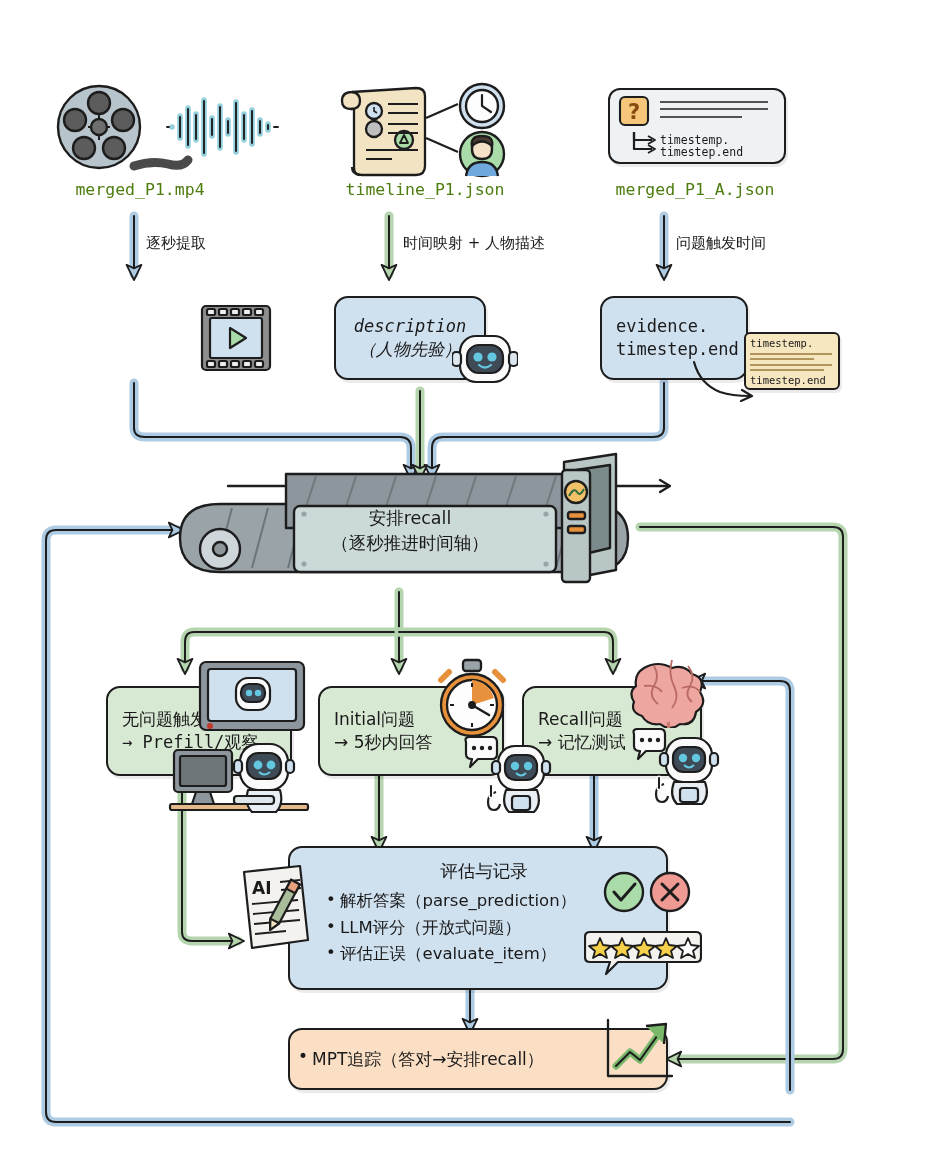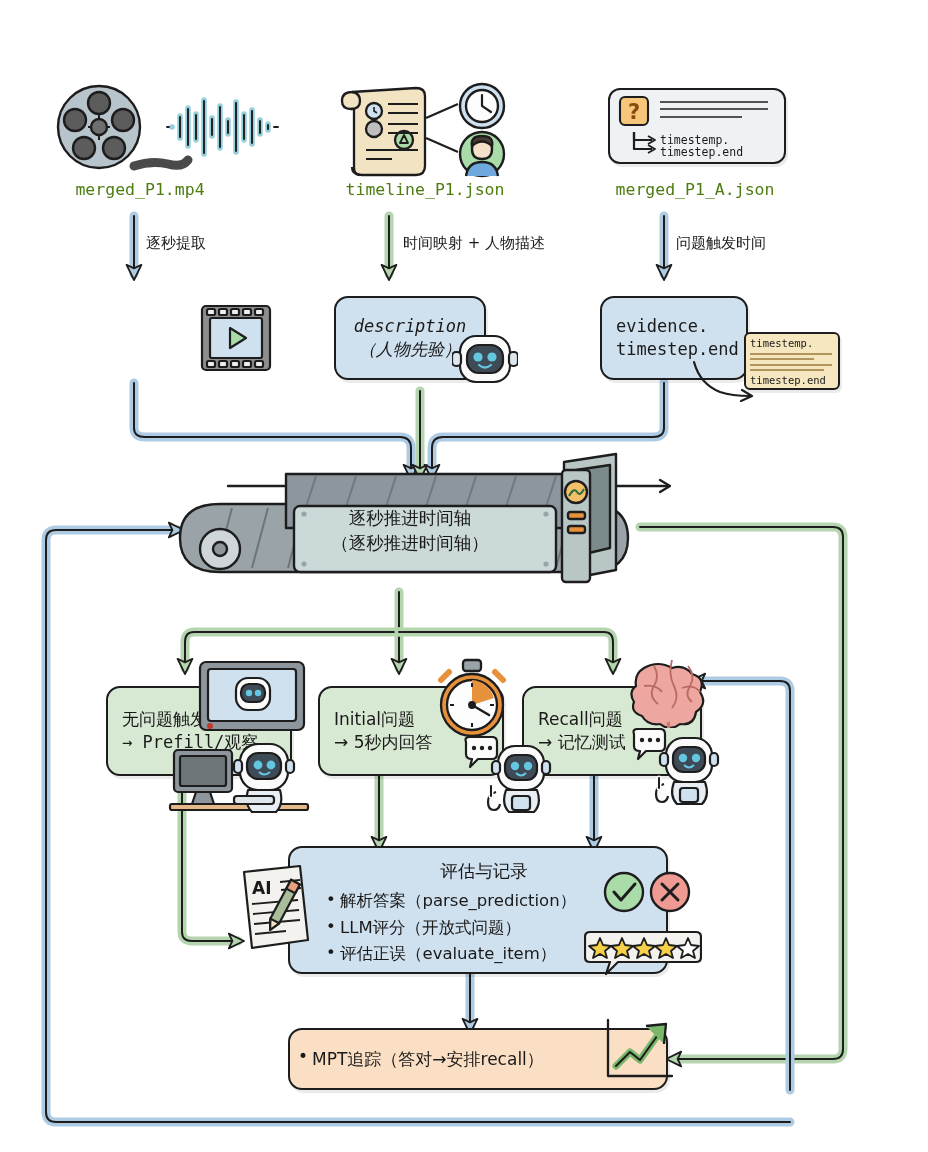--- a/index.html
+++ b/index.html
@@ -358,21 +358,21 @@
       <path d="M388,10 L440,2 L440,118 L388,128 Z" fill="#b9c6c6"></path>
       <path d="M400,18 L434,13 L434,96 L400,104 Z" fill="#7b8a8a"></path>
       <rect x="386" y="18" width="28" height="112" rx="4" fill="#b9c6c6"></rect>
       <circle cx="400" cy="40" r="11" fill="#f2c069"></circle>
       <path d="M393,44 q5,-9 8,-4 q3,5 7,-3" fill="none" stroke="#2f6b3f" stroke-width="2"></path>
       <rect x="392" y="60" width="17" height="7" rx="2.5" fill="#e8913c"></rect>
       <rect x="392" y="74" width="17" height="7" rx="2.5" fill="#e8913c"></rect>
     </g>
   </svg>
   <div class="node" style="left:300px;top:506px;width:220px;text-align:center;z-index:5;">
-    <div style="font-size:17.5px;line-height:1.45;">逐秒推进时间轴</div>
+    <div style="font-size:17.5px;line-height:1.45;">安排recall</div>
     <div style="font-size:17.5px;line-height:1.45;">（逐秒推进时间轴）</div>
   </div>
 
   <div class="box green" style="left:106px;top:686px;width:186px;height:90px;">
     <div class="bt lefttxt" style="text-align:left;">无问题触发</div>
     <div class="bt lefttxt mono" style="text-align:left;">→ Prefill/观察</div>
   </div>
   <svg class="ico" style="left:196px;top:658px;z-index:6;" width="112" height="84" viewBox="0 0 112 84">
     <g stroke="#1d1d1d" stroke-width="2.2" stroke-linejoin="round">
       <rect x="4" y="4" width="104" height="68" rx="6" fill="#8d969c"></rect>
@@ -488,21 +488,21 @@
         <rect x="44" y="15" width="8" height="13" rx="4" fill="#cfe0ef"></rect>
         <path d="M8,44 q-5,14 3,22 L36,66 q8,-8 3,-22 Z" fill="#e8eef3"></path>
         <rect x="14" y="50" width="18" height="14" rx="3" fill="#cfe0ef"></rect>
       </g>
       <path d="M34,56 q-8,2 -8,10 q0,8 6,8 q5,0 6,-6" fill="#fbfbfb"></path>
       <path d="M29,50 L29,60" stroke-width="5" stroke="#fbfbfb" stroke-linecap="round"></path>
       <path d="M29,50 L29,60" stroke-width="2" stroke-linecap="round"></path>
     </g>
   </svg>
 
-  <div class="box blue" style="left:288px;top:846px;width:380px;height:128px;justify-content:flex-start;padding-top:10px;">
+  <div class="box blue" style="left:288px;top:846px;width:380px;height:144px;justify-content:flex-start;padding-top:10px;">
     <div class="bullets">
       <div class="hd">评估与记录</div>
       <ul>
         <li>解析答案（parse_prediction）</li>
         <li>LLM评分（开放式问题）</li>
         <li>评估正误（evaluate_item）</li>
       </ul>
     </div>
   </div>
   <svg class="ico" style="left:236px;top:862px;z-index:6;" width="86" height="94" viewBox="0 0 86 94">

